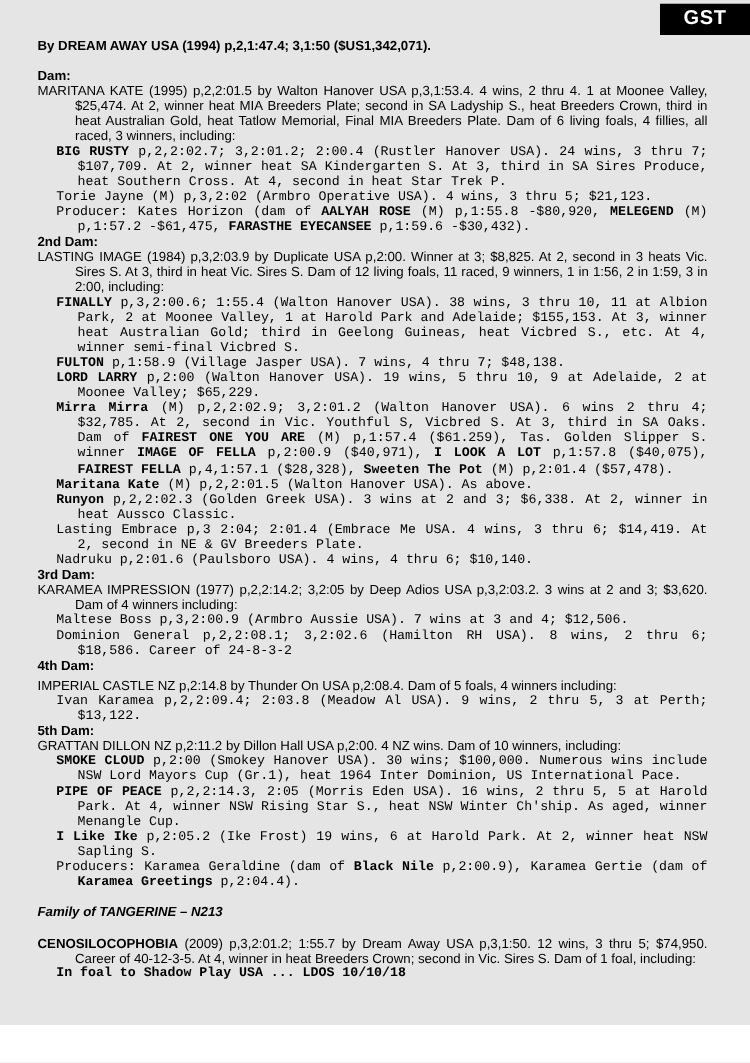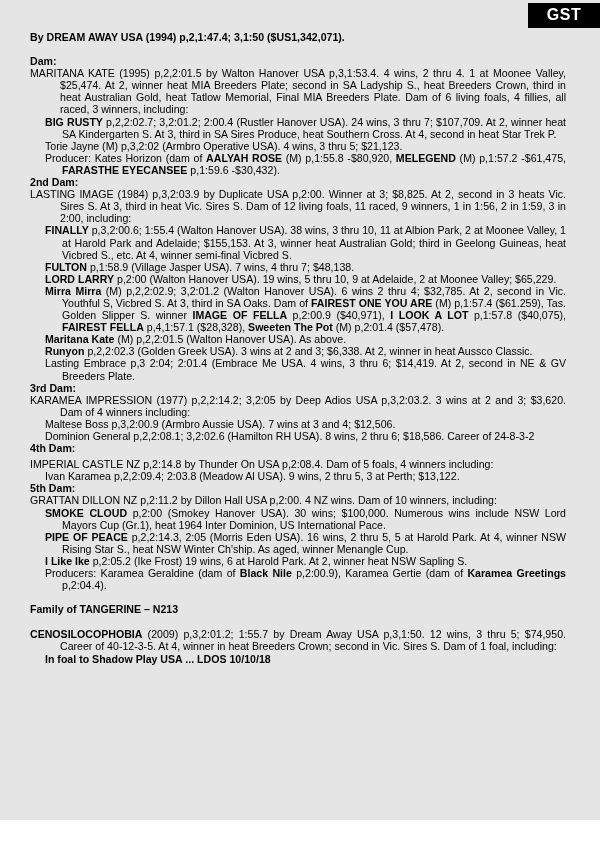--- a/index.html
+++ b/index.html
@@ -20,23 +20,23 @@
     display:flex;align-items:center;justify-content:center;
     font-weight:bold;font-size:16px;letter-spacing:.5px;
   }
   .content{
     position:absolute;left:30px;top:31px;
     width:536px;
   }
   .content p{margin:0;text-align:justify;}
   .sire{font-weight:bold;}
   .heading{font-weight:bold;}
-  .family{font-weight:bold;margin-top:12px !important;margin-bottom:13px !important;}
+  .family{font-weight:bold;margin-top:12px !important;margin-bottom:13px !important;font-style:italic;}
   .d0{padding-left:30px;text-indent:-30px;}
-  .d1{padding-left:32px;text-indent:-17px;}
+  .d1{padding-left:32px;text-indent:-17px;font-family:Liberation Mono, monospace;}
   .mt{margin-top:4px !important;}
   .bold-line{font-weight:bold;}
   .b{font-weight:bold;}
   .gap{height:12px;}
 </style>
 </head>
 <body>
 
 <div class="page">
   <div class="gst-badge">
@@ -52,20 +52,21 @@
       <p class="d1"><span>Producer: Kates Horizon (dam of </span><span class="b">AALYAH ROSE</span><span> (M) p,1:55.8 -$80,920, </span><span class="b">MELEGEND</span><span> (M) p,1:57.2 -$61,475, </span><span class="b">FARASTHE EYECANSEE</span><span> p,1:59.6 -$30,432).</span></p>
       <p class="heading"><span class="b">2nd Dam:</span></p>
       <p class="d0"><span>LASTING IMAGE (1984) p,3,2:03.9 by Duplicate USA p,2:00. Winner at 3; $8,825. At 2, second in 3 heats Vic. Sires S. At 3, third in heat Vic. Sires S. Dam of 12 living foals, 11 raced, 9 winners, 1 in 1:56, 2 in 1:59, 3 in 2:00, including:</span></p>
       <p class="d1"><span class="b">FINALLY</span><span> p,3,2:00.6; 1:55.4 (Walton Hanover USA). 38 wins, 3 thru 10, 11 at Albion Park, 2 at Moonee Valley, 1 at Harold Park and Adelaide; $155,153. At 3, winner heat Australian Gold; third in Geelong Guineas, heat Vicbred S., etc. At 4, winner semi-final Vicbred S.</span></p>
       <p class="d1"><span class="b">FULTON</span><span> p,1:58.9 (Village Jasper USA). 7 wins, 4 thru 7; $48,138.</span></p>
       <p class="d1"><span class="b">LORD LARRY</span><span> p,2:00 (Walton Hanover USA). 19 wins, 5 thru 10, 9 at Adelaide, 2 at Moonee Valley; $65,229.</span></p>
       <p class="d1"><span class="b">Mirra Mirra</span><span> (M) p,2,2:02.9; 3,2:01.2 (Walton Hanover USA). 6 wins 2 thru 4; $32,785. At 2, second in Vic. Youthful S, Vicbred S. At 3, third in SA Oaks. Dam of </span><span class="b">FAIREST ONE YOU ARE</span><span> (M) p,1:57.4 ($61.259), Tas. Golden Slipper S. winner </span><span class="b">IMAGE OF FELLA</span><span> p,2:00.9 ($40,971), </span><span class="b">I LOOK A LOT</span><span> p,1:57.8 ($40,075), </span><span class="b">FAIREST FELLA</span><span> p,4,1:57.1 ($28,328), </span><span class="b">Sweeten The Pot</span><span> (M) p,2:01.4 ($57,478).</span></p>
       <p class="d1"><span class="b">Maritana Kate</span><span> (M) p,2,2:01.5 (Walton Hanover USA). As above.</span></p>
       <p class="d1"><span class="b">Runyon</span><span> p,2,2:02.3 (Golden Greek USA). 3 wins at 2 and 3; $6,338. At 2, winner in heat Aussco Classic.</span></p>
       <p class="d1"><span>Lasting Embrace p,3 2:04; 2:01.4 (Embrace Me USA. 4 wins, 3 thru 6; $14,419. At 2, second in NE &amp; GV Breeders Plate.</span></p>
+      <p class="d1"><span>Nadruku p,2:01.6 (Paulsboro USA). 4 wins, 4 thru 6; $10,140.</span></p>
       <p class="heading"><span class="b">3rd Dam:</span></p>
       <p class="d0"><span>KARAMEA IMPRESSION (1977) p,2,2:14.2; 3,2:05 by Deep Adios USA p,3,2:03.2. 3 wins at 2 and 3; $3,620. Dam of 4 winners including:</span></p>
       <p class="d1"><span>Maltese Boss p,3,2:00.9 (Armbro Aussie USA). 7 wins at 3 and 4; $12,506.</span></p>
       <p class="d1"><span>Dominion General p,2,2:08.1; 3,2:02.6 (Hamilton RH USA). 8 wins, 2 thru 6; $18,586. Career of 24-8-3-2</span></p>
       <p class="heading"><span class="b">4th Dam:</span></p>
       <p class="d0 mt"><span>IMPERIAL CASTLE NZ p,2:14.8 by Thunder On USA p,2:08.4. Dam of 5 foals, 4 winners including:</span></p>
       <p class="d1"><span>Ivan Karamea p,2,2:09.4; 2:03.8 (Meadow Al USA). 9 wins, 2 thru 5, 3 at Perth; $13,122.</span></p>
       <p class="heading"><span class="b">5th Dam:</span></p>
       <p class="d0"><span>GRATTAN DILLON NZ p,2:11.2 by Dillon Hall USA p,2:00. 4 NZ wins. Dam of 10 winners, including:</span></p>
       <p class="d1"><span class="b">SMOKE CLOUD</span><span> p,2:00 (Smokey Hanover USA). 30 wins; $100,000. Numerous wins include NSW Lord Mayors Cup (Gr.1), heat 1964 Inter Dominion, US International Pace.</span></p>

